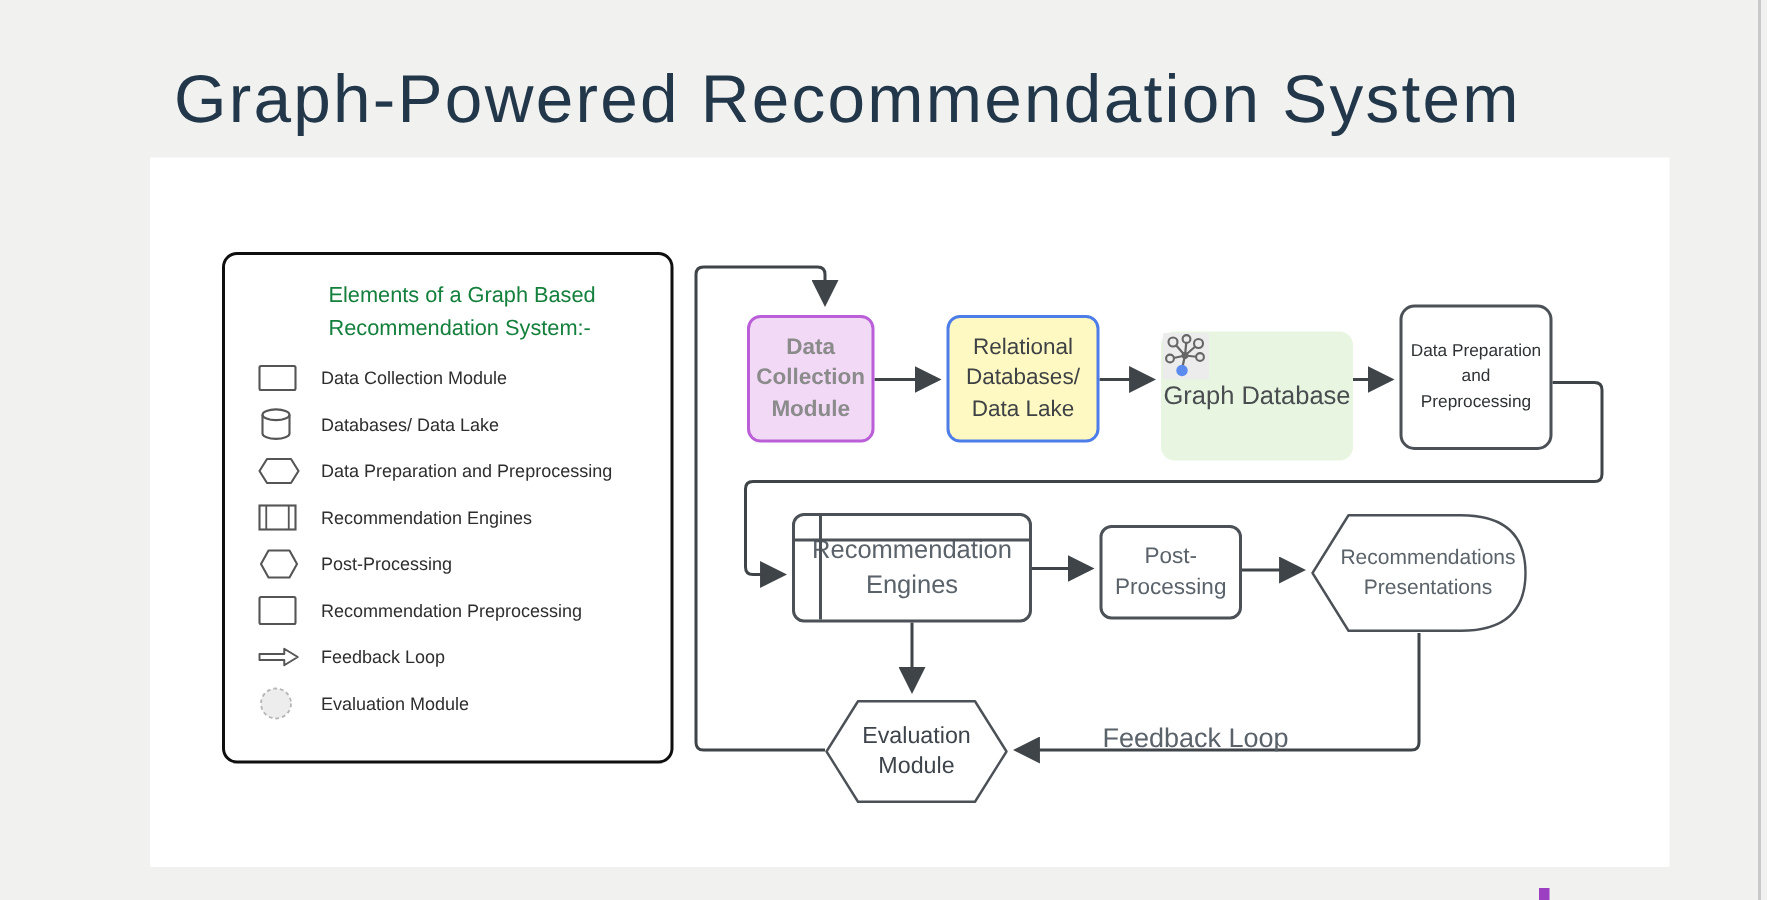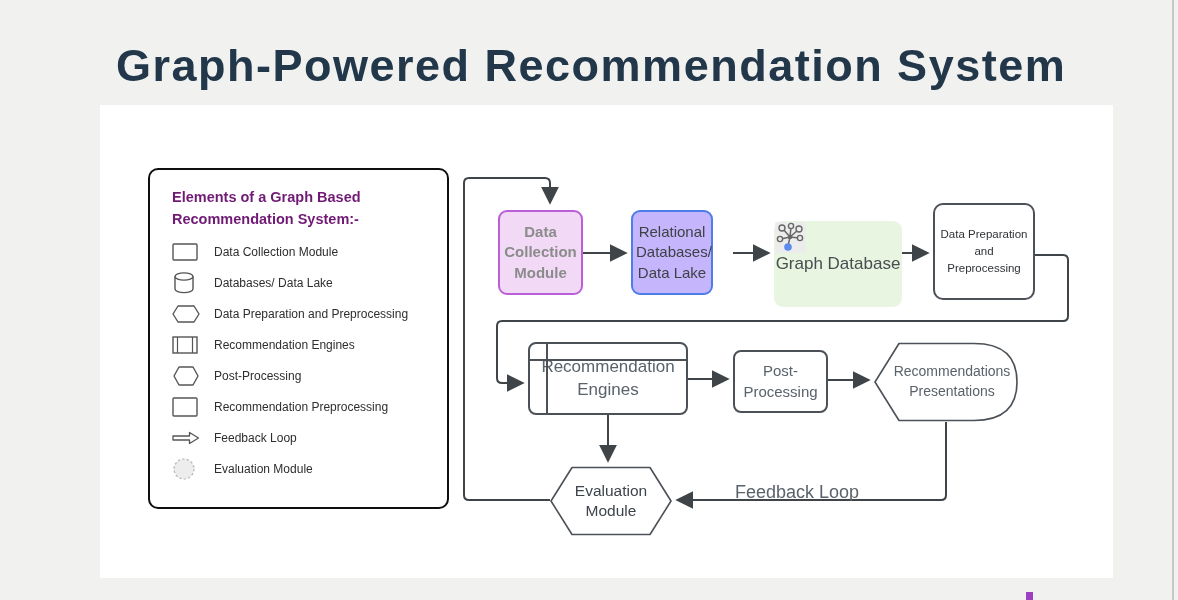--- a/index.html
+++ b/index.html
@@ -3,62 +3,62 @@
 <meta charset="utf-8">
 <style>
   html,body{margin:0;padding:0;}
   body{
     width:1178px;height:600px;position:relative;overflow:hidden;
     background:#f1f1f0;
     font-family:"Liberation Sans","DejaVu Sans",sans-serif;
   }
   .title{
     position:absolute;left:116px;top:40px;
-    font-size:45px;font-weight:700;letter-spacing:1.5px;
+    font-size:45px;font-weight:400;letter-spacing:1.5px;
     color:#22384a;white-space:nowrap;
   }
   .panel{
     position:absolute;left:100px;top:105px;width:1013px;height:473px;
     background:#ffffff;
   }
   .right-strip{
     position:absolute;left:1172px;top:0;width:2px;height:600px;background:#c9c9c9;
   }
   .accent-mark{
     position:absolute;left:1026px;top:592px;width:7px;height:8px;background:#9c3fc0;
   }
   
   .legend{
     position:absolute;left:148px;top:168px;width:301px;height:341px;
     background:#fff;border:2px solid #0f0f0f;border-radius:10px;
     box-sizing:border-box;padding:16px 18px 0 22px;
   }
   .legend-title{
-    font-size:14.5px;font-weight:bold;color:#701a75;line-height:22px;width:250px;
+    font-size:14.5px;font-weight:normal;color:#15803d;line-height:22px;width:250px;margin-left:47px;
   }
   .legend-rows{margin-top:6px;}
   .legend-row{display:flex;align-items:center;height:31px;}
   .legend-icon{width:30px;display:flex;align-items:center;justify-content:flex-start;flex:0 0 30px;}
   .legend-label{font-size:12px;color:#2e2e2e;margin-left:12px;white-space:nowrap;}
   .legend-icon svg{display:block;}
   
   .node{
     position:absolute;box-sizing:border-box;
     display:flex;align-items:center;justify-content:center;
     text-align:center;
   }
   .nlabel{display:block;width:100%;}
   #node-dcm{
     left:498px;top:210px;width:85px;height:85px;
     background:#f2daf7;border:2px solid #ba5fd8;border-radius:9px;
     font-size:15px;font-weight:bold;color:#8b8b8b;line-height:1.35;padding:0 3px;
   }
   #node-rdb{
-    left:631px;top:210px;width:82px;height:85px;
-    background:#c4b5fd;border:2px solid #4c7de8;border-radius:9px;
+    left:631px;top:210px;width:102px;height:85px;
+    background:#fef9c3;border:2px solid #4c7de8;border-radius:9px;
     font-size:15px;color:#3f4245;line-height:1.35;padding:0 3px;
   }
   #node-gdb{
     left:774px;top:221px;width:128px;height:86px;
     background:#e7f5e1;border-radius:9px;
     font-size:17px;color:#4a4d50;line-height:1.4;
   }
   .gdb-icon{position:absolute;left:1px;top:1px;}
   #node-dpp{
     left:933px;top:203px;width:102px;height:97px;

